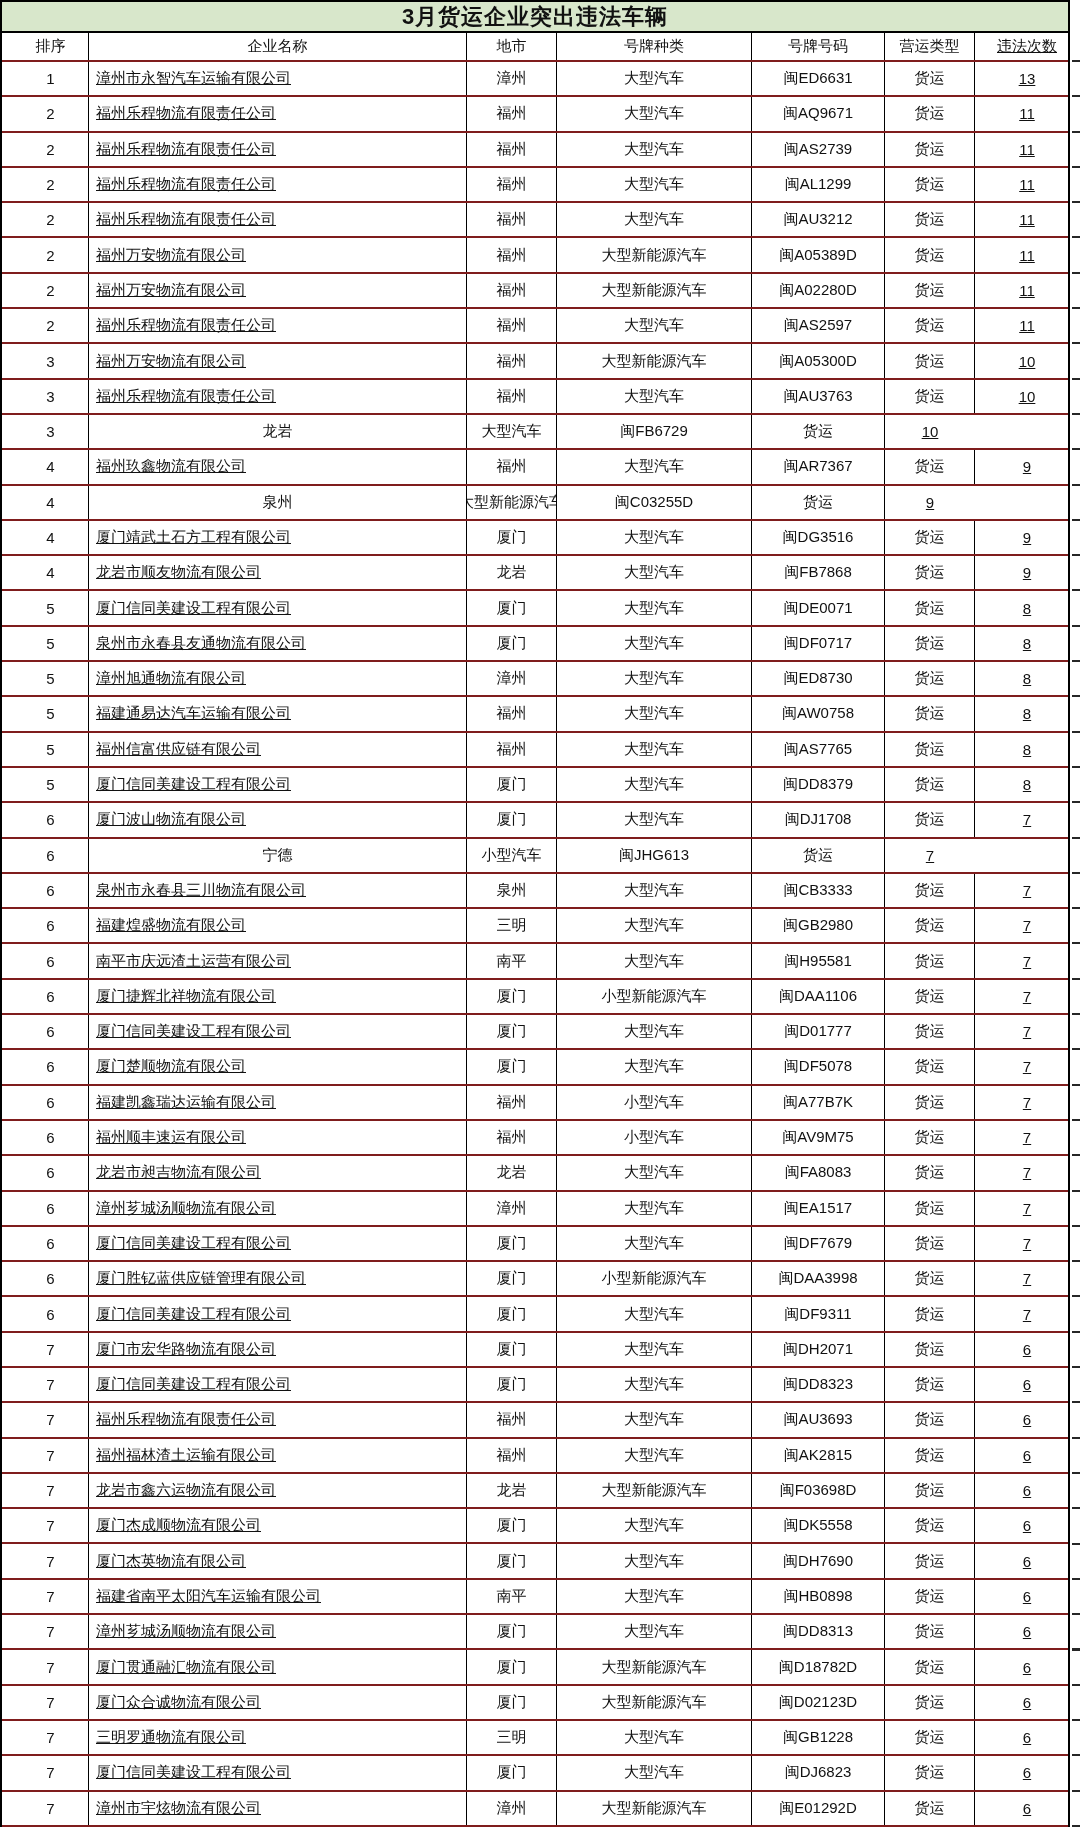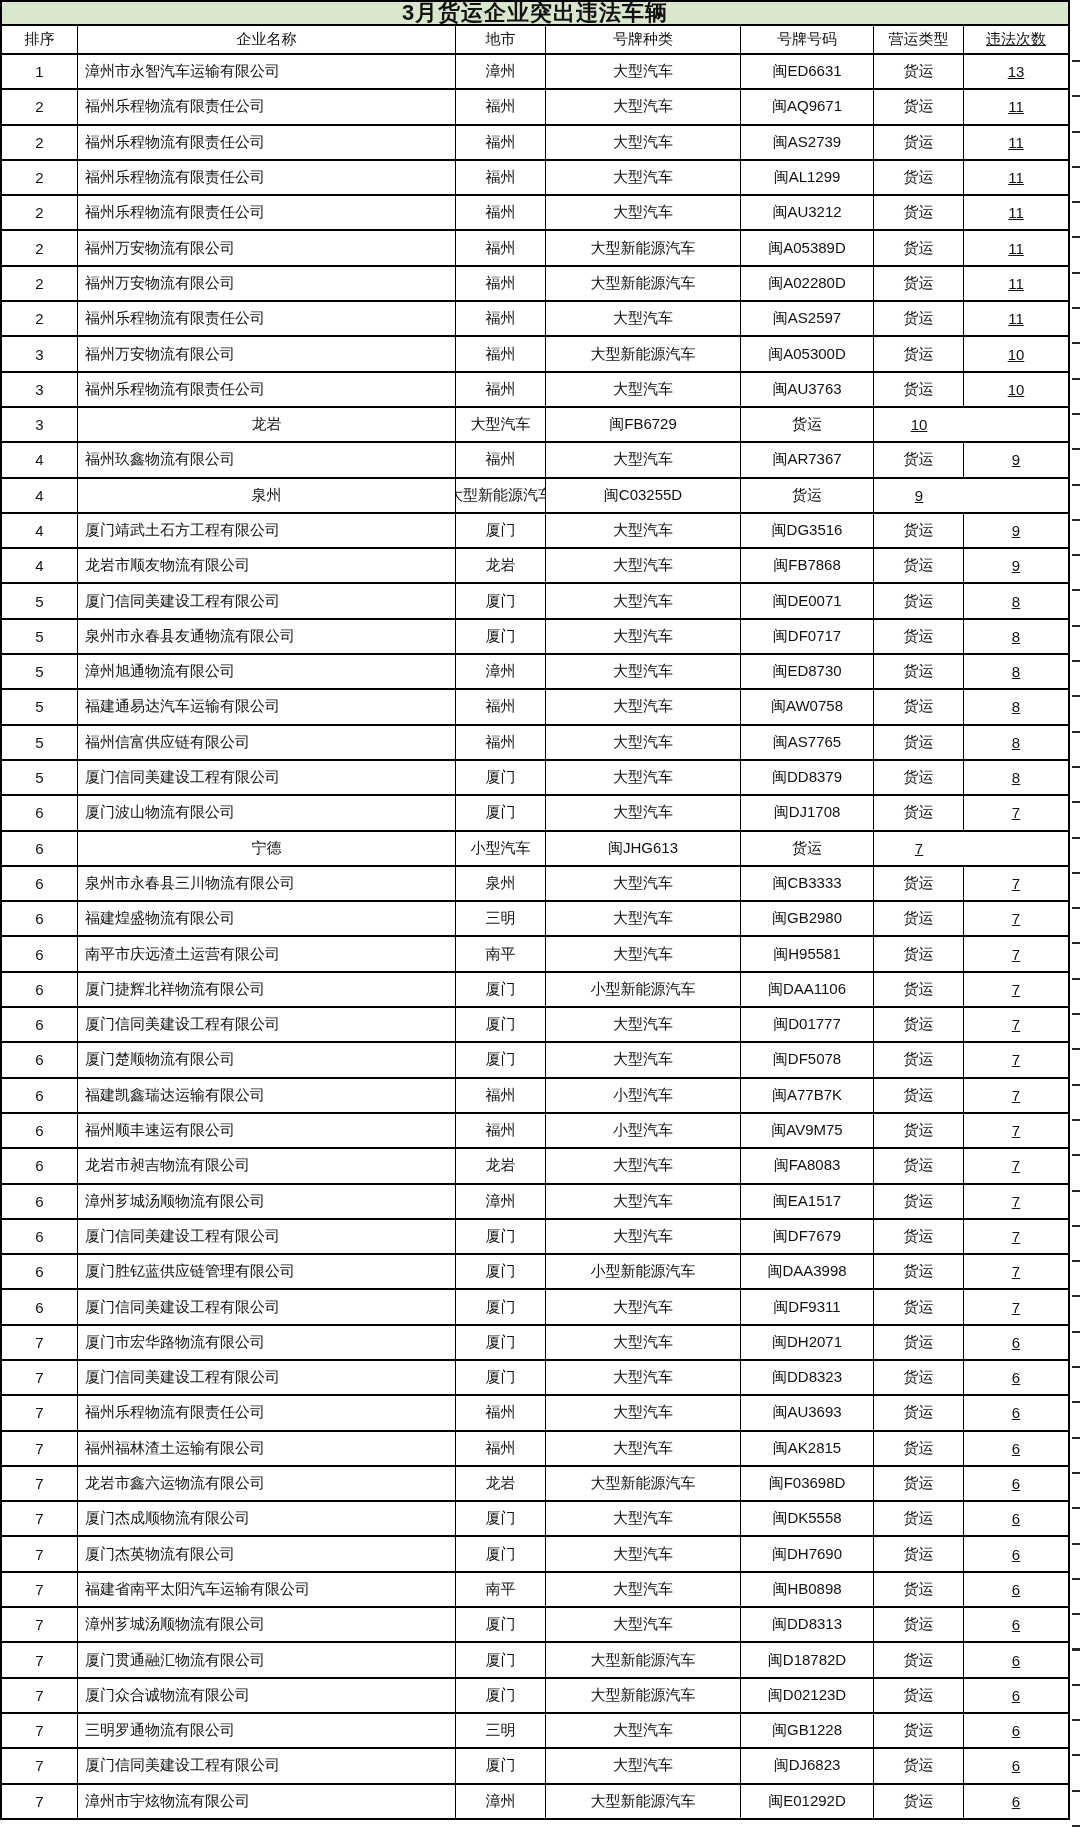--- a/index.html
+++ b/index.html
@@ -17,48 +17,50 @@
   }
   .table-wrap {
     position: absolute;
     left: 0; top: 0;
     width: 1070px;
     border-left: 2px solid #000;
     border-top: 2px solid #000;
     border-right: 2px solid #000;
   }
   .title-bar {
-    height: 24px;
+    height: 31px;
     background: #d8e7cb;
     border-bottom: 2px solid #000;
     display: flex;
     align-items: center;
     justify-content: center;
     font-size: 22px;
     font-weight: bold;
     letter-spacing: 1px;
   }
   .grid-row {
     display: grid;
     grid-template-columns: 76px 378px 90px 195px 133px 90px 104px;
-    border-bottom: 2px solid #000000;
+    border-bottom: 2px solid #7f1d1d;
+    padding-left: 11px;
   }
   .grid-row > div {
     border-right: 1px solid #000;
     display: flex;
     align-items: center;
     justify-content: center;
     font-size: 15px;
     overflow: hidden;
     white-space: nowrap;
   }
   .grid-row > div:last-child { border-right: none; text-decoration: underline; }
   .grid-row > div.cell-name {
     justify-content: flex-start;
     padding-left: 7px;
+    text-decoration: underline;
   }
   .header-row { height: 29px; }
   .header-row > div { font-size: 15px; font-weight: 500; }
   .data-row { height: 35.3px; }
   .right-sliver {
     position: absolute;
     top: 60px;
     right: 0;
     width: 8px;
     height: 1767px;

